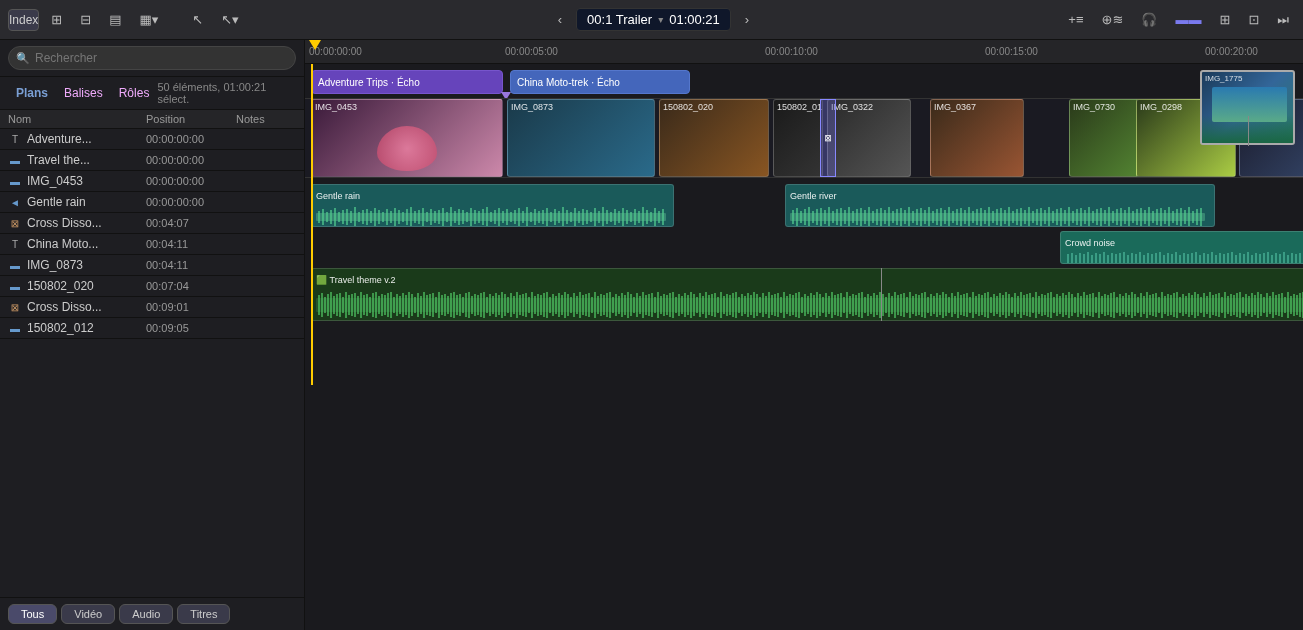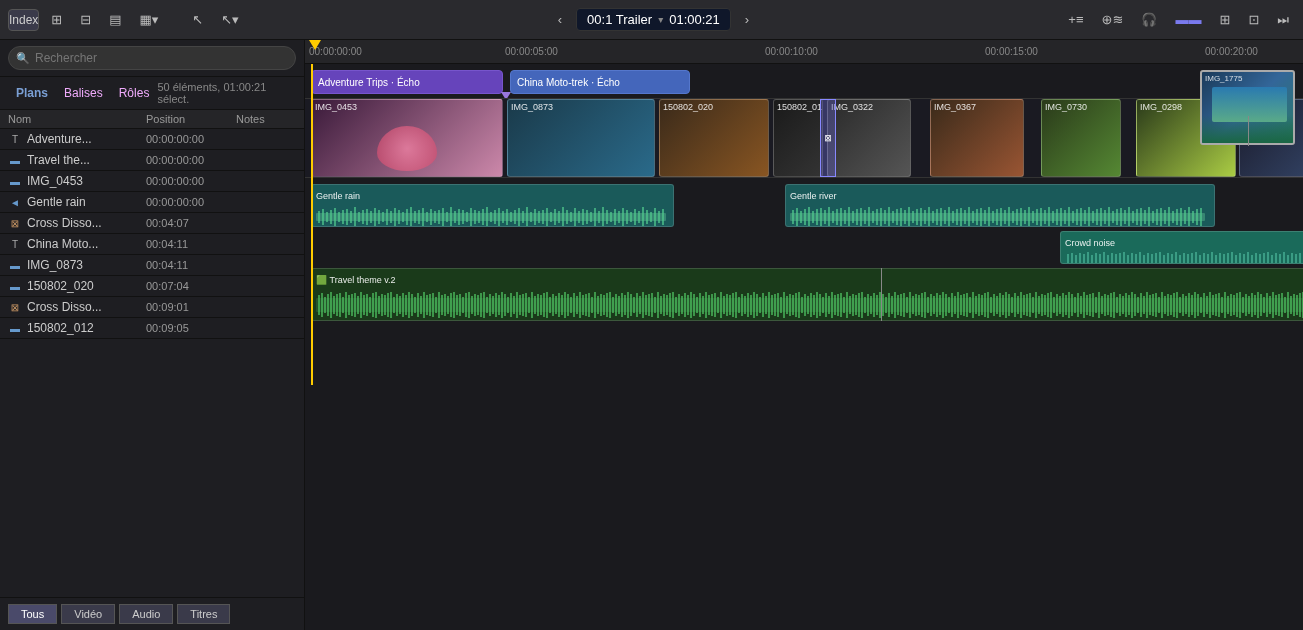--- a/index.html
+++ b/index.html
@@ -202,21 +202,21 @@
       padding: 6px 8px;
       border-top: 1px solid #111;
       background: #1e1e22;
     }
     .filter-btn {
       background: #3a3a4a;
       border: 1px solid #555;
       color: #ccc;
       font-size: 11px;
       padding: 3px 12px;
-      border-radius: 0;
+      border-radius: 6px;
       cursor: pointer;
     }
     .filter-btn.active {
       background: #4a4a6a;
       color: #fff;
     }
 
     
     .timeline-area {
       flex: 1;
@@ -589,21 +589,21 @@
           </div>
 
           <div class="video-clip-item thumb-gray" style="left:522px;width:84px;">
             <span class="video-clip-label">IMG_0322</span>
           </div>
 
           <div class="video-clip-item thumb-portrait" style="left:625px;width:94px;">
             <span class="video-clip-label">IMG_0367</span>
           </div>
 
-          <div class="video-clip-item thumb-orange-green" style="left:736px;width:80px;">
+          <div class="video-clip-item thumb-orange-green" style="left:764px;width:80px;">
             <span class="video-clip-label">IMG_0730</span>
           </div>
 
           <div class="video-clip-item thumb-yellow" style="left:831px;width:100px;">
             <span class="video-clip-label">IMG_0298</span>
           </div>
 
           <div class="video-clip-item thumb-crowd" style="left:934px;width:85px;">
             <span class="video-clip-label">150802c</span>
           </div>

